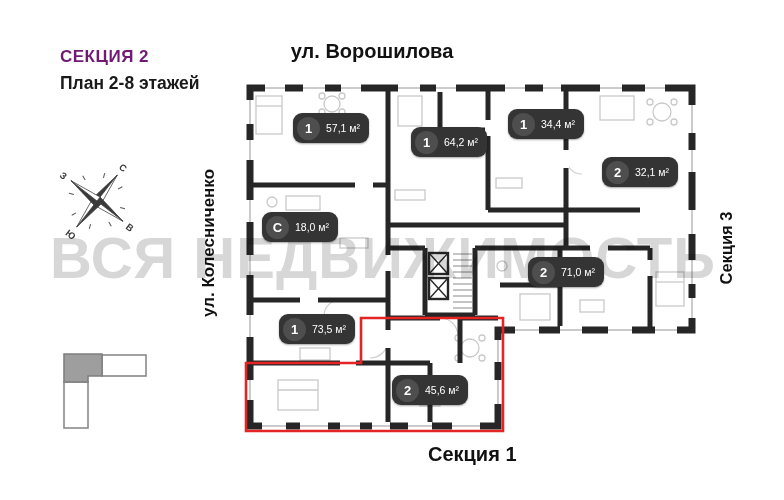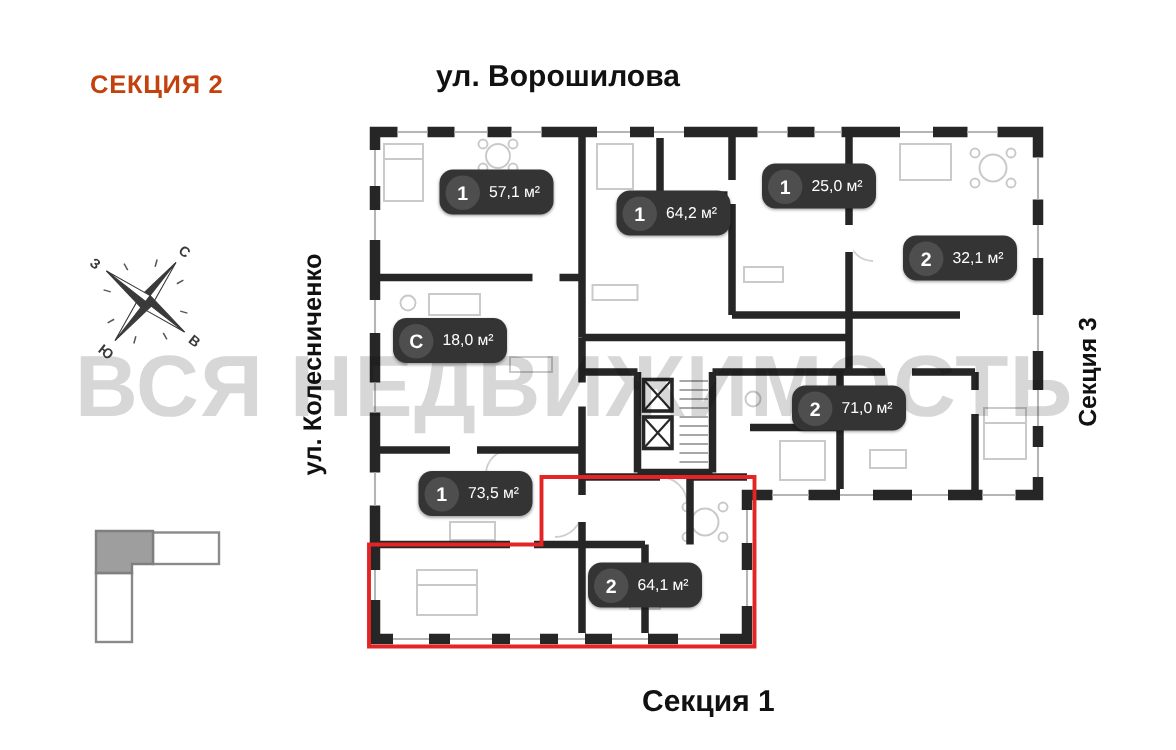--- a/index.html
+++ b/index.html
@@ -1,28 +1,28 @@
 <!DOCTYPE html>
 <html><head>
 <meta charset="utf-8">
 <style>
   html,body{margin:0;padding:0;background:#ffffff;}
   #canvas{
     position:relative;width:784px;height:500px;background:#ffffff;overflow:hidden;
     font-family:"Liberation Sans",sans-serif;
   }
   .abs{position:absolute;}
-  .section-title{left:60px;top:47px;font-size:17px;font-weight:700;color:#c2410c;letter-spacing:.5px;}
+  .section-title{left:60px;top:47px;font-size:17px;font-weight:700;color:#701a75;letter-spacing:.5px;}
   .plan-subtitle{left:60px;top:73px;font-size:17.5px;font-weight:700;color:#1a1a1a;}
   .street-top{left:0;top:40px;width:744px;text-align:center;font-size:20px;font-weight:700;color:#111;}
   .street-left{left:209px;top:243px;transform:translate(-50%,-50%) rotate(-90deg);white-space:nowrap;
     font-size:17px;font-weight:700;color:#111;}
   .section3{left:726px;top:248px;transform:translate(-50%,-50%) rotate(-90deg);white-space:nowrap;
     font-size:16.5px;font-weight:700;color:#111;}
-  .section1{left:428px;top:443px;font-size:20px;font-weight:700;color:#111;margin-top:14px;}
+  .section1{left:428px;top:443px;font-size:20px;font-weight:700;color:#111;}
   .watermark{
     left:50px;top:224px;width:700px;white-space:nowrap;
     font-size:58px;font-weight:700;letter-spacing:1px;color:#d7d7d7;
     mix-blend-mode:multiply;pointer-events:none;
   }
   .apt-badge{
     position:absolute;width:76px;height:30px;background:#343434;border-radius:9px;
     display:flex;align-items:center;gap:6px;padding-left:4px;box-sizing:border-box;
     box-shadow:0 1px 2px rgba(0,0,0,.35);cursor:pointer;
   }
@@ -33,20 +33,21 @@
   }
   .apt-area{color:#fff;font-size:10.5px;font-weight:400;white-space:nowrap;}
   svg{display:block;}
 </style>
 </head>
 <body>
 
 <div id="canvas">
 
   <div class="abs section-title">СЕКЦИЯ 2</div>
+  <div class="abs plan-subtitle">План 2-8 этажей</div>
   <div class="abs street-top">ул. Ворошилова</div>
   <div class="abs street-left">ул. Колесниченко</div>
   <div class="abs section3">Секция 3</div>
   <div class="abs section1">Секция 1</div>
 
   <svg class="abs" style="left:45px;top:148px" width="110" height="110" viewBox="45 148 110 110">
     <g transform="rotate(38 97 201)">
 
       <g stroke="#555" stroke-width="1">
         <line x1="106.2" y1="178.8" x2="108.1" y2="174.2"></line>
@@ -277,36 +278,36 @@
   <div class="apt-badge" style="left:293px;top:113px">
     <span class="apt-num">1</span>
     <span class="apt-area">57,1 м²</span>
   </div>
   <div class="apt-badge" style="left:411px;top:127px">
     <span class="apt-num">1</span>
     <span class="apt-area">64,2 м²</span>
   </div>
   <div class="apt-badge" style="left:508px;top:109px">
     <span class="apt-num">1</span>
-    <span class="apt-area">25,0 м²</span>
+    <span class="apt-area">34,4 м²</span>
   </div>
   <div class="apt-badge" style="left:602px;top:157px">
     <span class="apt-num">2</span>
     <span class="apt-area">32,1 м²</span>
   </div>
   <div class="apt-badge" style="left:262px;top:212px">
     <span class="apt-num">С</span>
     <span class="apt-area">18,0 м²</span>
   </div>
   <div class="apt-badge" style="left:528px;top:257px">
     <span class="apt-num">2</span>
     <span class="apt-area">71,0 м²</span>
   </div>
   <div class="apt-badge" style="left:279px;top:314px">
     <span class="apt-num">1</span>
     <span class="apt-area">73,5 м²</span>
   </div>
   <div class="apt-badge" style="left:392px;top:375px">
     <span class="apt-num">2</span>
-    <span class="apt-area">64,1 м²</span>
+    <span class="apt-area">45,6 м²</span>
   </div>
 
 </div>
 
 </body></html>

